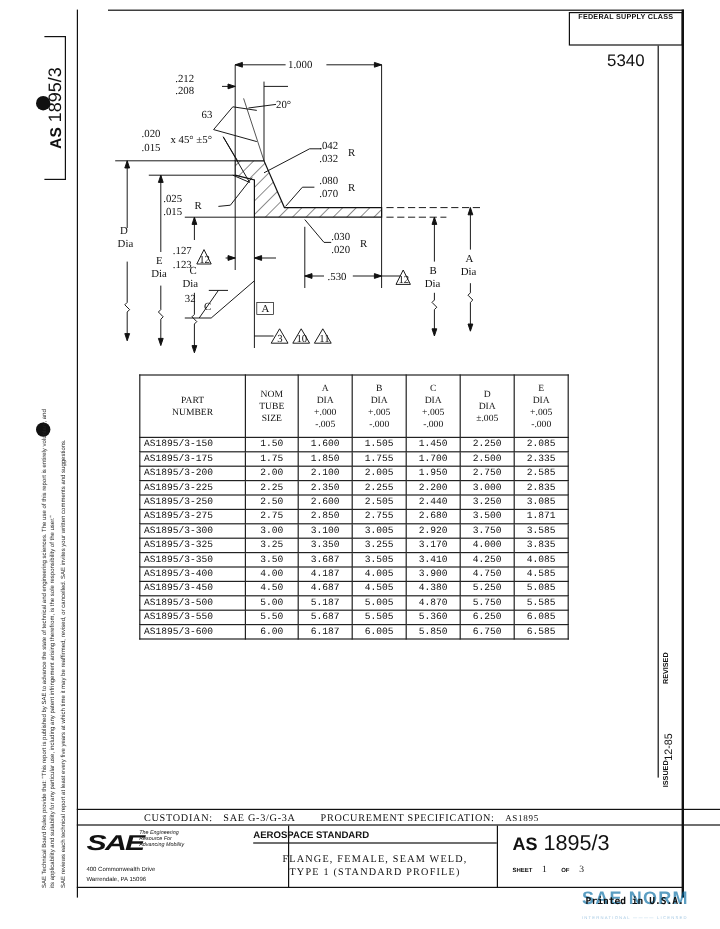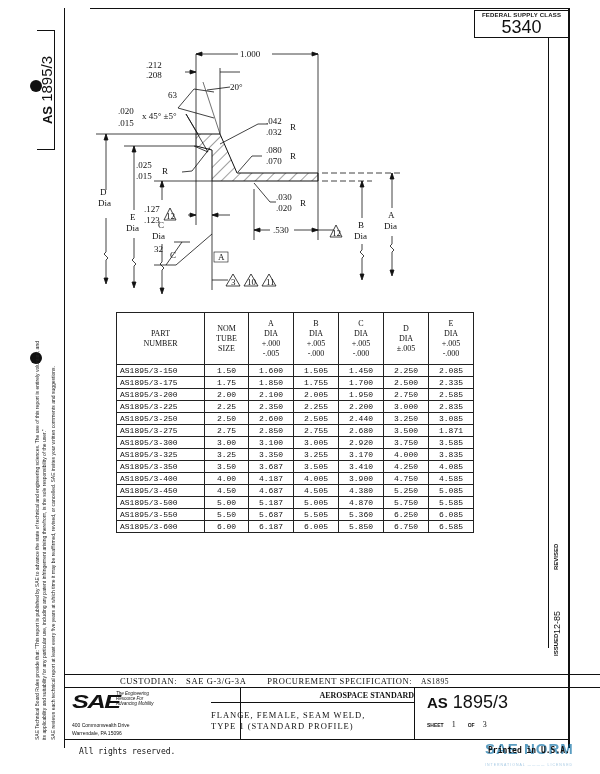--- a/index.html
+++ b/index.html
@@ -6,21 +6,21 @@
   html, body { width: 600px; height: 774px; background: #fff; overflow: hidden; }
   body { position: relative; font-family: "Liberation Serif", serif; color: #111; }
 
   .frame-left { position: absolute; left: 64px; top: 8px; width: 1px; height: 740px; background: #111; }
   .frame-right { position: absolute; left: 568px; top: 8px; width: 2px; height: 740px; background: #111; }
   .frame-inner-right { position: absolute; left: 548px; top: 38px; width: 1px; height: 610px; background: #111; }
   .frame-top { position: absolute; left: 90px; top: 8px; width: 480px; height: 1px; background: #111; }
 
   .fsc-box { position: absolute; left: 474px; top: 10px; width: 95px; height: 28px; border: 1px solid #111; text-align: center; }
   .fsc-label { font-family: "Liberation Sans", sans-serif; font-size: 6px; font-weight: bold; display: block; margin-top: 1px; letter-spacing: 0.2px; }
-  .fsc-value { font-family: "Liberation Sans", sans-serif; font-size: 18px; display: block; line-height: 18px; }
+  .fsc-value { font-family: "Liberation Sans", sans-serif; font-size: 14px; display: block; line-height: 18px; margin-top: 23px; }
 
   .side-tab { position: absolute; left: 37px; top: 30px; width: 18px; height: 120px; border: 1px solid #111; border-left: none; }
   .side-tab-text { position: absolute; left: 46px; top: 90px; transform: translate(-50%,-50%) rotate(-90deg); font-family: "Liberation Sans", sans-serif; font-size: 15px; white-space: nowrap; }
   .side-tab-text b { font-weight: bold; font-size: 13px; }
 
   .hole-punch { position: absolute; border-radius: 50%; background: #111; }
 
   .vert-note { position: absolute; font-family: "Liberation Sans", sans-serif; font-size: 5px; white-space: nowrap; transform-origin: left top; transform: rotate(-90deg); color: #222; }
 
   .right-strip-text { position: absolute; font-family: "Liberation Sans", sans-serif; font-size: 6px; font-weight: bold; white-space: nowrap; transform-origin: left top; transform: rotate(-90deg); }
@@ -38,22 +38,22 @@
   table.dims col.cx { width: 45px; }
 
   .custodian { position: absolute; left: 64px; top: 674px; width: 571px; height: 14px; border-top: 1px solid #111; border-bottom: 1px solid #111; font-size: 8.5px; letter-spacing: 0.6px; padding-left: 56px; line-height: 13px; }
   .custodian span { margin-right: 6px; }
 
   .title-block { position: absolute; left: 64px; top: 688px; width: 505px; height: 52px; border-bottom: 1px solid #111; }
   .tb-logo { position: absolute; left: 0; top: 0; width: 177px; height: 52px; border-right: 1px solid #111; }
   .sae-logo { position: absolute; left: 8px; top: 4px; font-family: "Liberation Sans", sans-serif; font-weight: bold; font-style: italic; font-size: 18px; letter-spacing: -1px; transform: scaleX(1.4); transform-origin: left; }
   .sae-tag { position: absolute; left: 52px; top: 3px; font-family: "Liberation Sans", sans-serif; font-style: italic; font-size: 4.5px; line-height: 5px; }
   .sae-addr { position: absolute; left: 8px; top: 33px; font-family: "Liberation Sans", sans-serif; font-size: 5px; line-height: 8px; }
-  .tb-aero { position: absolute; left: 147px; top: 0; width: 203px; height: 15px; border-bottom: 1px solid #111; text-align: right; font-family: Liberation Serif, serif; font-weight: bold; font-size: 8px; line-height: 15px; }
-  .tb-desc { position: absolute; left: 147px; top: 15px; width: 203px; height: 37px; text-align: left; font-size: 8.5px; letter-spacing: 1px; line-height: 11px; padding-top: 7px; }
+  .tb-aero { position: absolute; left: 147px; top: 0; width: 203px; height: 15px; border-bottom: 1px solid #111; text-align: left; font-family: Liberation Sans, sans-serif; font-weight: bold; font-size: 8px; line-height: 15px; }
+  .tb-desc { position: absolute; left: 147px; top: 15px; width: 203px; height: 37px; text-align: center; font-size: 8.5px; letter-spacing: 1px; line-height: 11px; padding-top: 7px; }
   .tb-num { position: absolute; left: 350px; top: 0; width: 143px; height: 52px; border-left: 1px solid #111; }
   .as-num { position: absolute; left: 12px; top: 4px; font-family: "Liberation Sans", sans-serif; font-size: 18px; }
   .as-num b { font-size: 15px; font-weight: bold; }
   .sheet { position: absolute; left: 12px; top: 32px; font-family: "Liberation Sans", sans-serif; font-size: 5px; font-weight: bold; }
   .sheet span.n { font-family: "Liberation Serif", serif; font-size: 8px; font-weight: normal; margin: 0 12px 0 8px; }
 
   .copyright { position: absolute; left: 79px; top: 747px; font-family: "DejaVu Sans Mono", monospace; font-size: 8px; line-height: 9px; }
   .printed { position: absolute; left: 488px; top: 746px; font-family: "DejaVu Sans Mono", monospace; font-size: 8px; font-weight: bold; }
   .watermark { position: absolute; left: 485px; top: 740px; font-family: "Liberation Sans", sans-serif; font-weight: bold; font-size: 15px; color: #0369a1; opacity: 0.65; letter-spacing: 1px; }
   .watermark-sub { position: absolute; left: 485px; top: 763px; font-family: "Liberation Sans", sans-serif; font-size: 3.5px; color: #7fb2d8; opacity: 0.7; letter-spacing: 1px; }
@@ -405,17 +405,16 @@
     <div class="as-num">
       <b>AS</b> <span>1895/3</span>
     </div>
     <div class="sheet">
       <span>SHEET</span><span class="n">1</span><span>OF</span><span class="n">3</span>
     </div>
   </div>
 </div>
 
 <div class="copyright">
-  <div>All rights reserved.</div>
 </div>
 <div class="watermark">SAE NORM</div>
 <div class="watermark-sub">INTERNATIONAL ———— LICENSED</div>
 <div class="printed">Printed in U.S.A.</div>
 
 </body></html>

